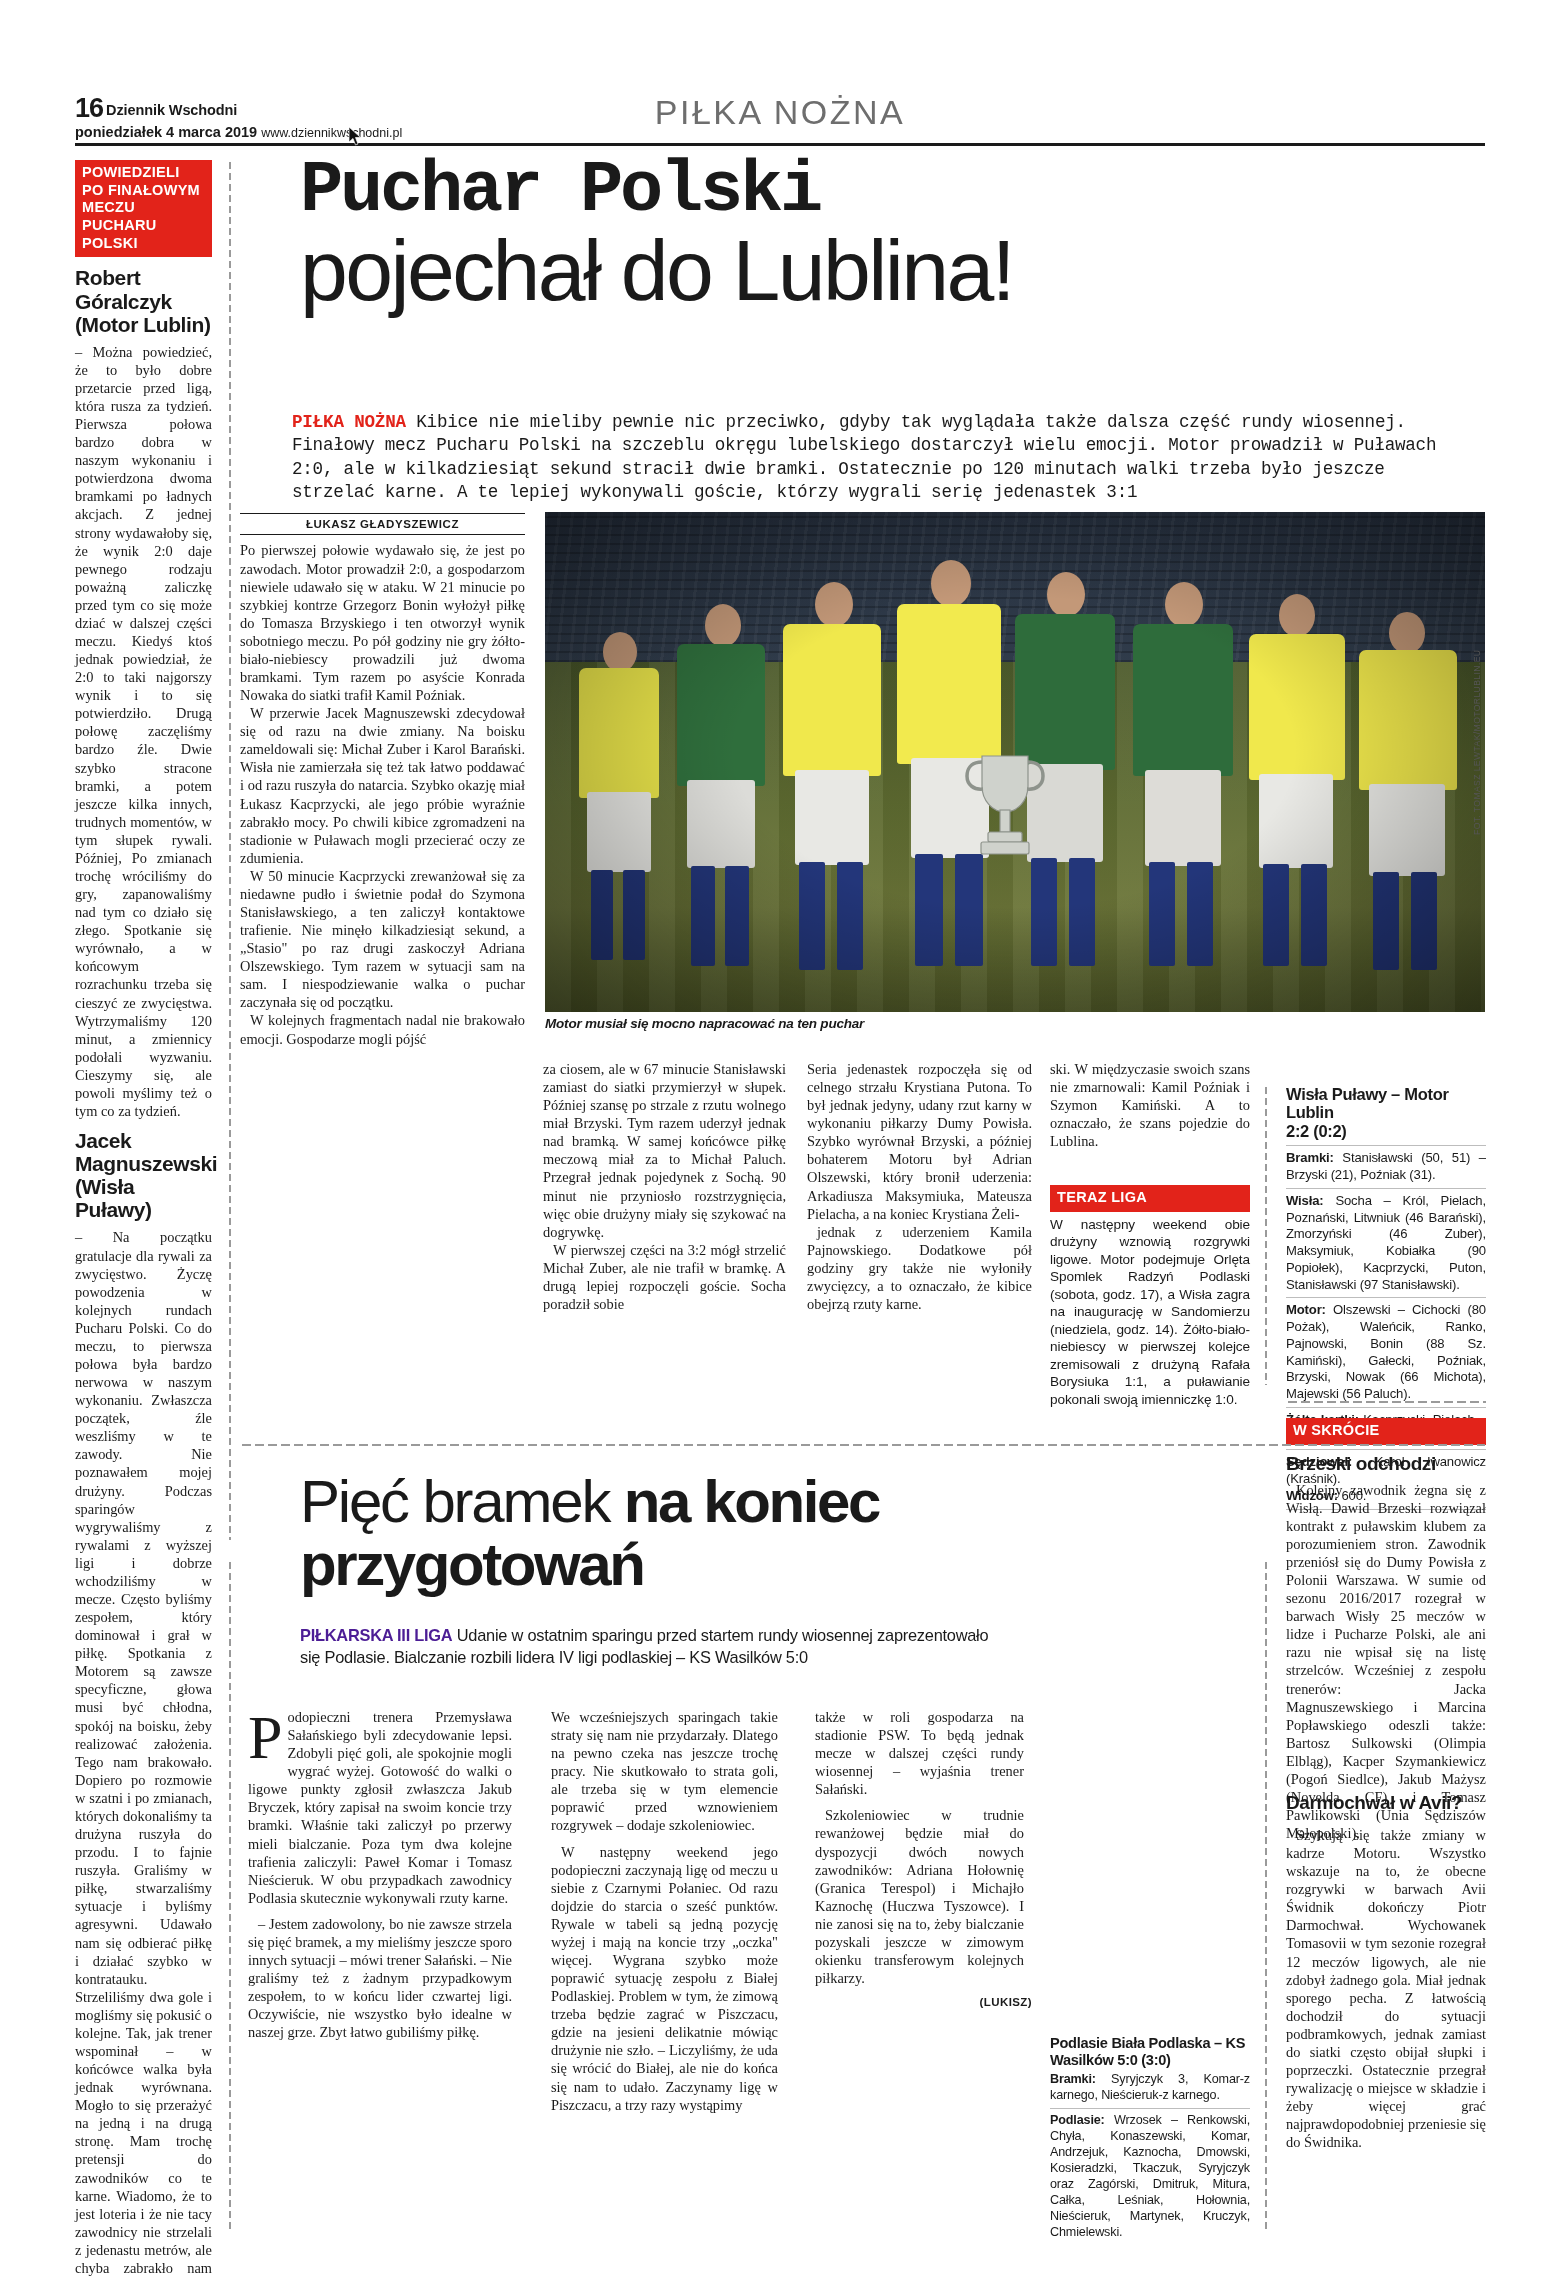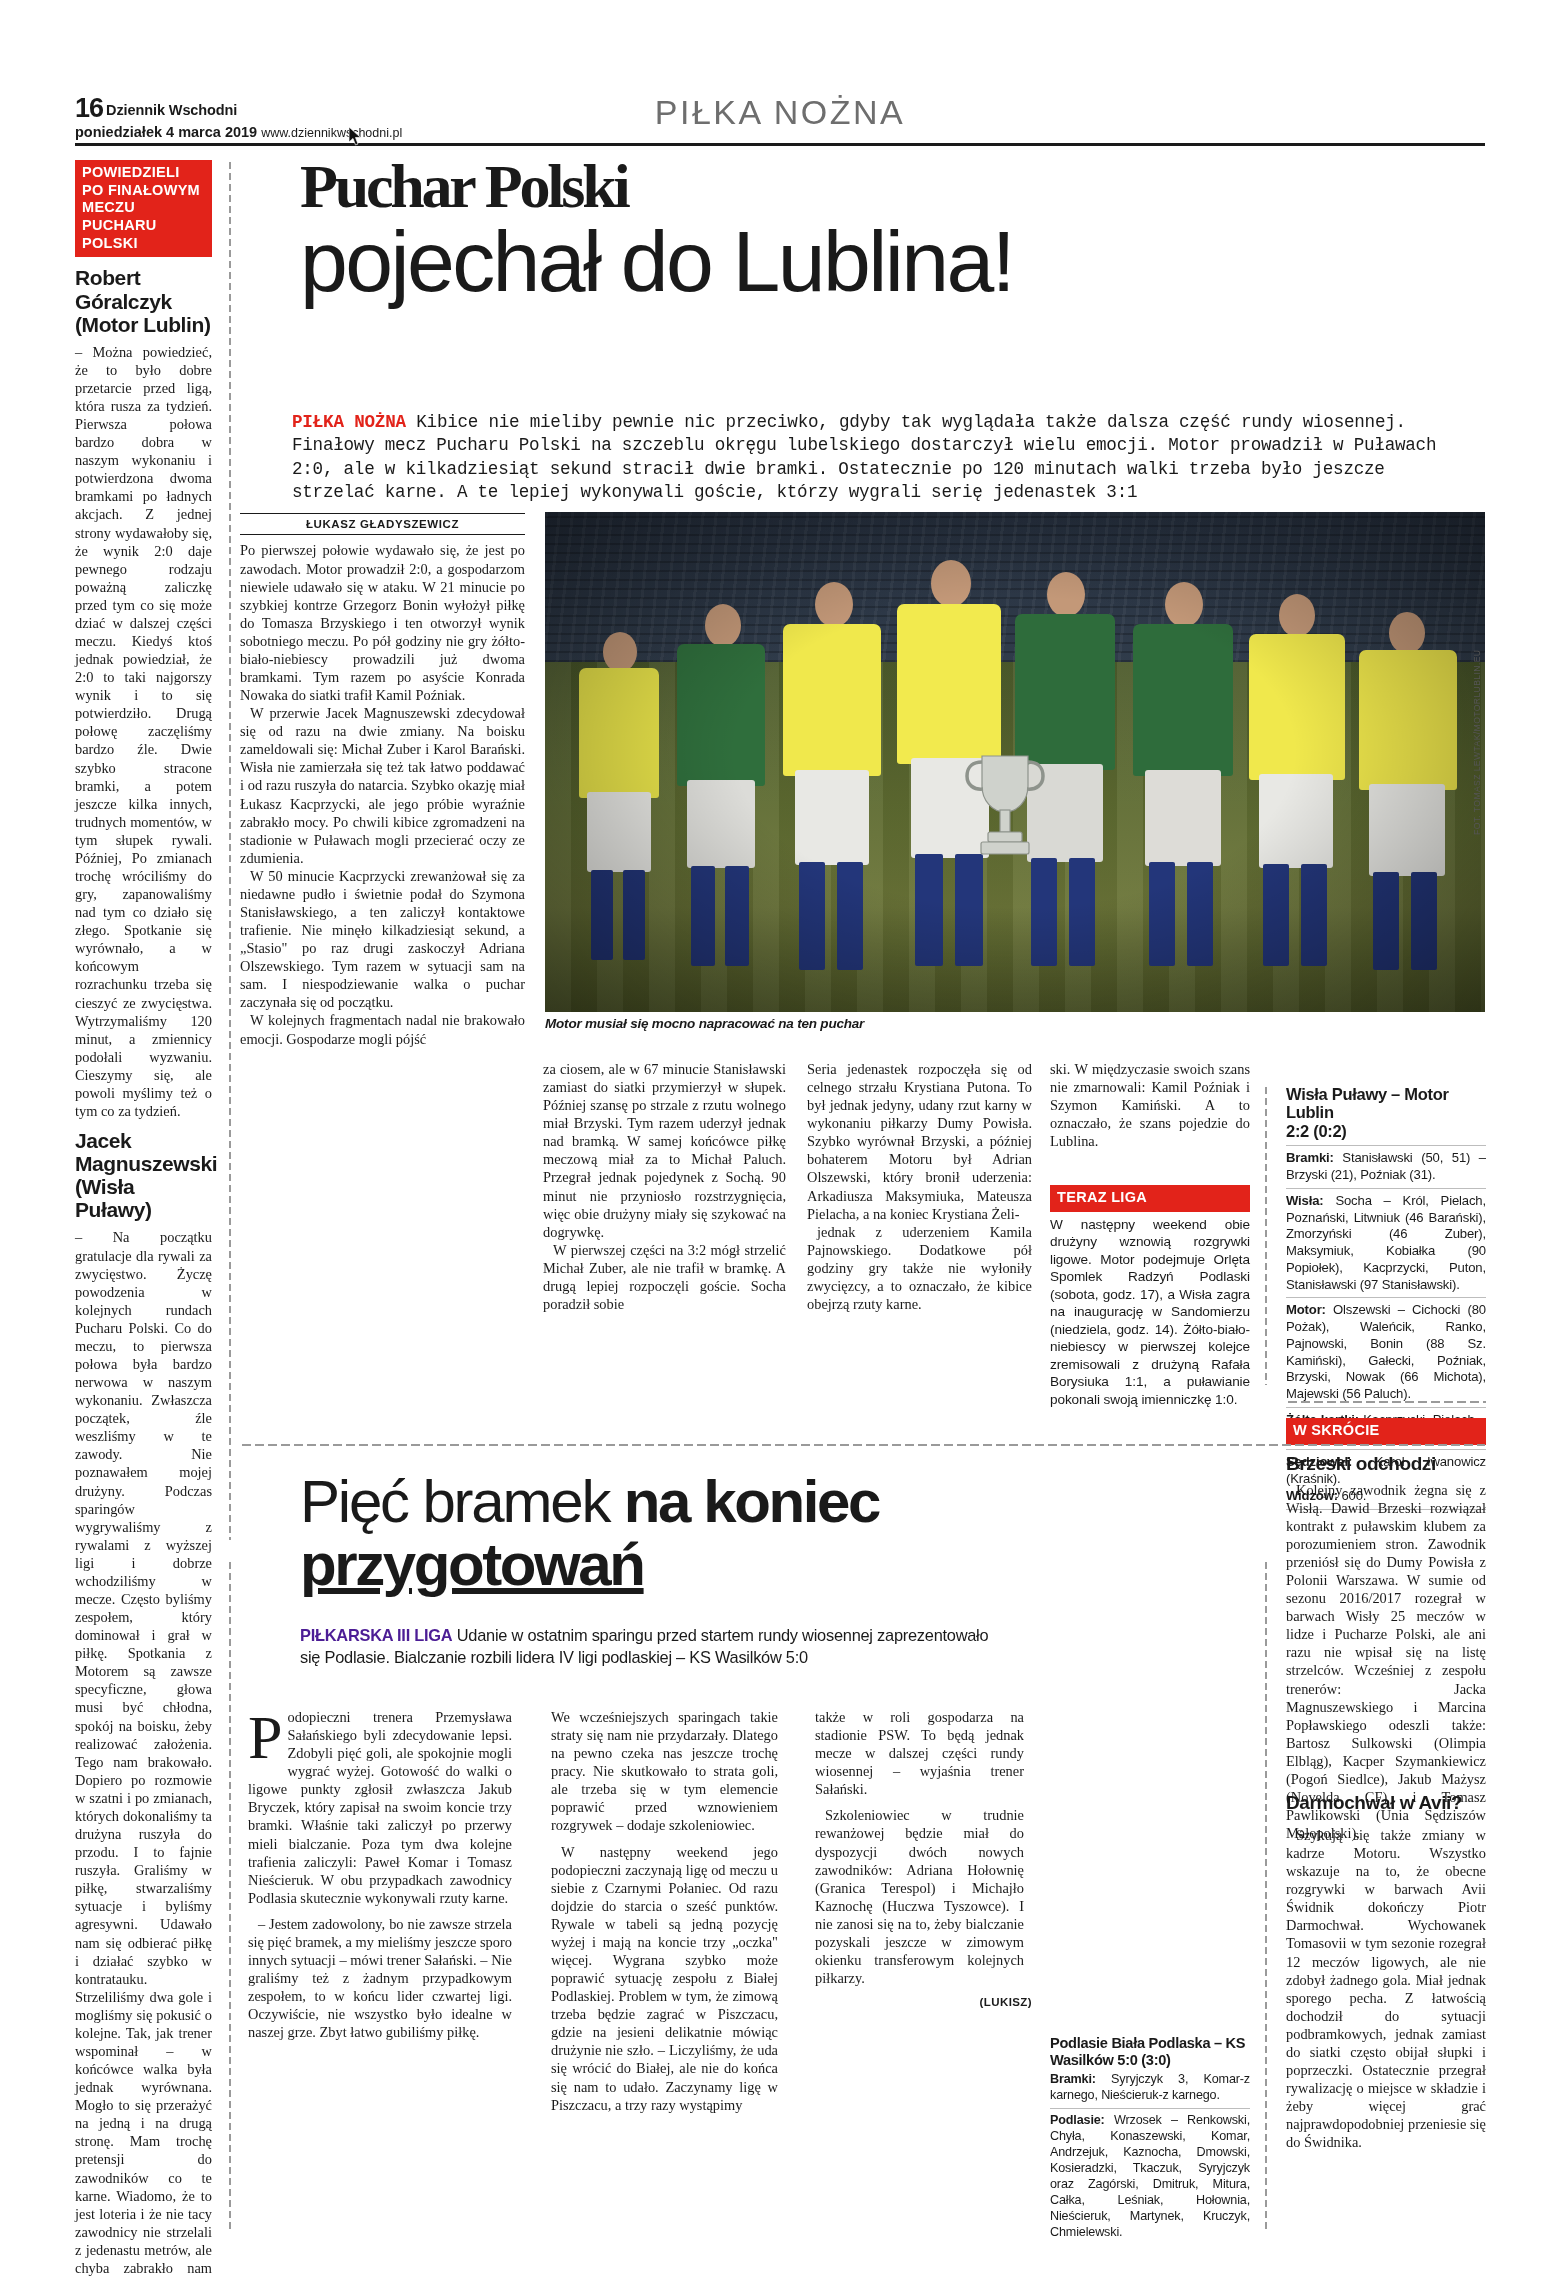--- a/index.html
+++ b/index.html
@@ -64,21 +64,21 @@
   .q-name {
     font-family: "Liberation Sans", sans-serif; font-weight: bold; font-size: 21px;
     line-height: 1.1; letter-spacing: -0.4px; margin: 9px 0 7px 0;
   }
   .q-body { font-size: 14.4px; line-height: 1.255; text-align: justify; text-justify: inter-word; hyphens: auto; }
   .q-body p { margin: 0; }
 
   
   .head-main { position: absolute; left: 300px; top: 158px; width: 1185px; }
   .h1-line1 {
-    font-family: Liberation Serif, serif; font-weight: bold; font-size: 62px;
+    font-family: Liberation Mono, monospace; font-weight: bold; font-size: 72px;
     line-height: 0.93; letter-spacing: -3.2px; margin: 0;
   }
   .h1-line2 {
     font-family: "Liberation Sans", sans-serif; font-weight: 300; font-size: 86px;
     line-height: 0.98; letter-spacing: -2.6px; margin: 3px 0 0 0;
   }
   .lead {
     position: absolute; left: 292px; top: 411px; width: 1185px;
     font-family: Liberation Mono, monospace; font-size: 17.6px; line-height: 1.33;
     letter-spacing: -0.25px;
@@ -144,21 +144,21 @@
     font-family: "Liberation Sans", sans-serif; font-weight: bold; font-size: 19px;
     letter-spacing: -0.4px; margin: 8px 0 6px 0;
   }
   .skrot-b { font-size: 14.4px; line-height: 1.255; text-align: justify; hyphens: auto; }
   .skrot-b p { margin: 0; }
 
   
   .head2 { position: absolute; left: 300px; top: 1472px; width: 790px; }
   .h2-l1 { font-family: "Liberation Sans", sans-serif; font-size: 60px; font-weight: 300; line-height: 1.0; letter-spacing: -2.2px; margin: 0; }
   .h2-l1 b { font-weight: bold; letter-spacing: -2.4px; }
-  .h2-l2 { font-family: "Liberation Sans", sans-serif; font-size: 60px; font-weight: bold; line-height: 1.02; letter-spacing: -2.4px; margin: 2px 0 0 0; text-decoration: underline; }
+  .h2-l2 { font-family: "Liberation Sans", sans-serif; font-size: 60px; font-weight: bold; line-height: 1.02; letter-spacing: -2.4px; margin: 2px 0 0 0; }
   .lead2 {
     position: absolute; left: 300px; top: 1625px; width: 700px;
     font-family: "Liberation Sans", sans-serif; font-size: 16.4px; line-height: 1.33; letter-spacing: -0.25px;
   }
   .lead2 b.redtag { color: #4c1d95; font-weight: bold; }
 
   .story2-col { position: absolute; font-size: 14.4px; line-height: 1.255; text-align: justify; hyphens: auto; }
   .story2-col p { margin: 8px; }
   .story2-col p + p { text-indent: 10px; }
   .dropcap::first-letter {

